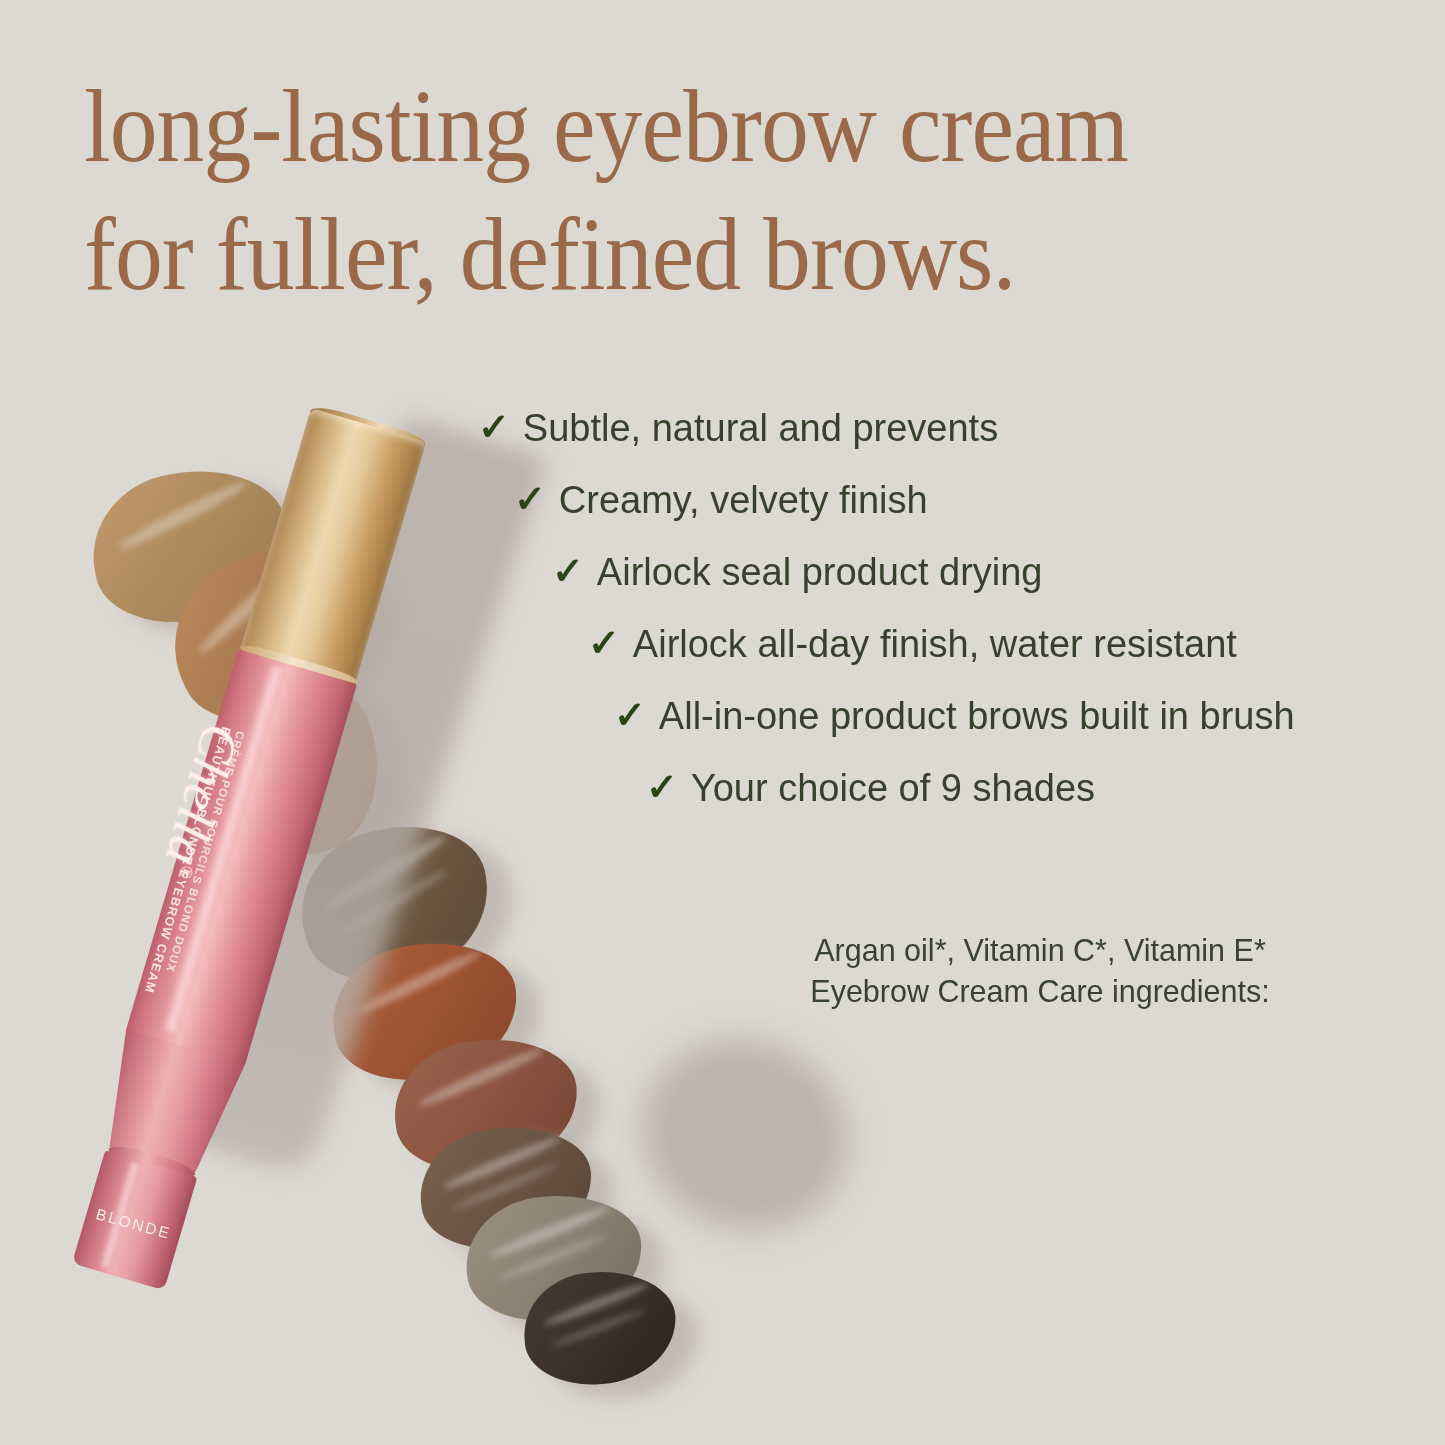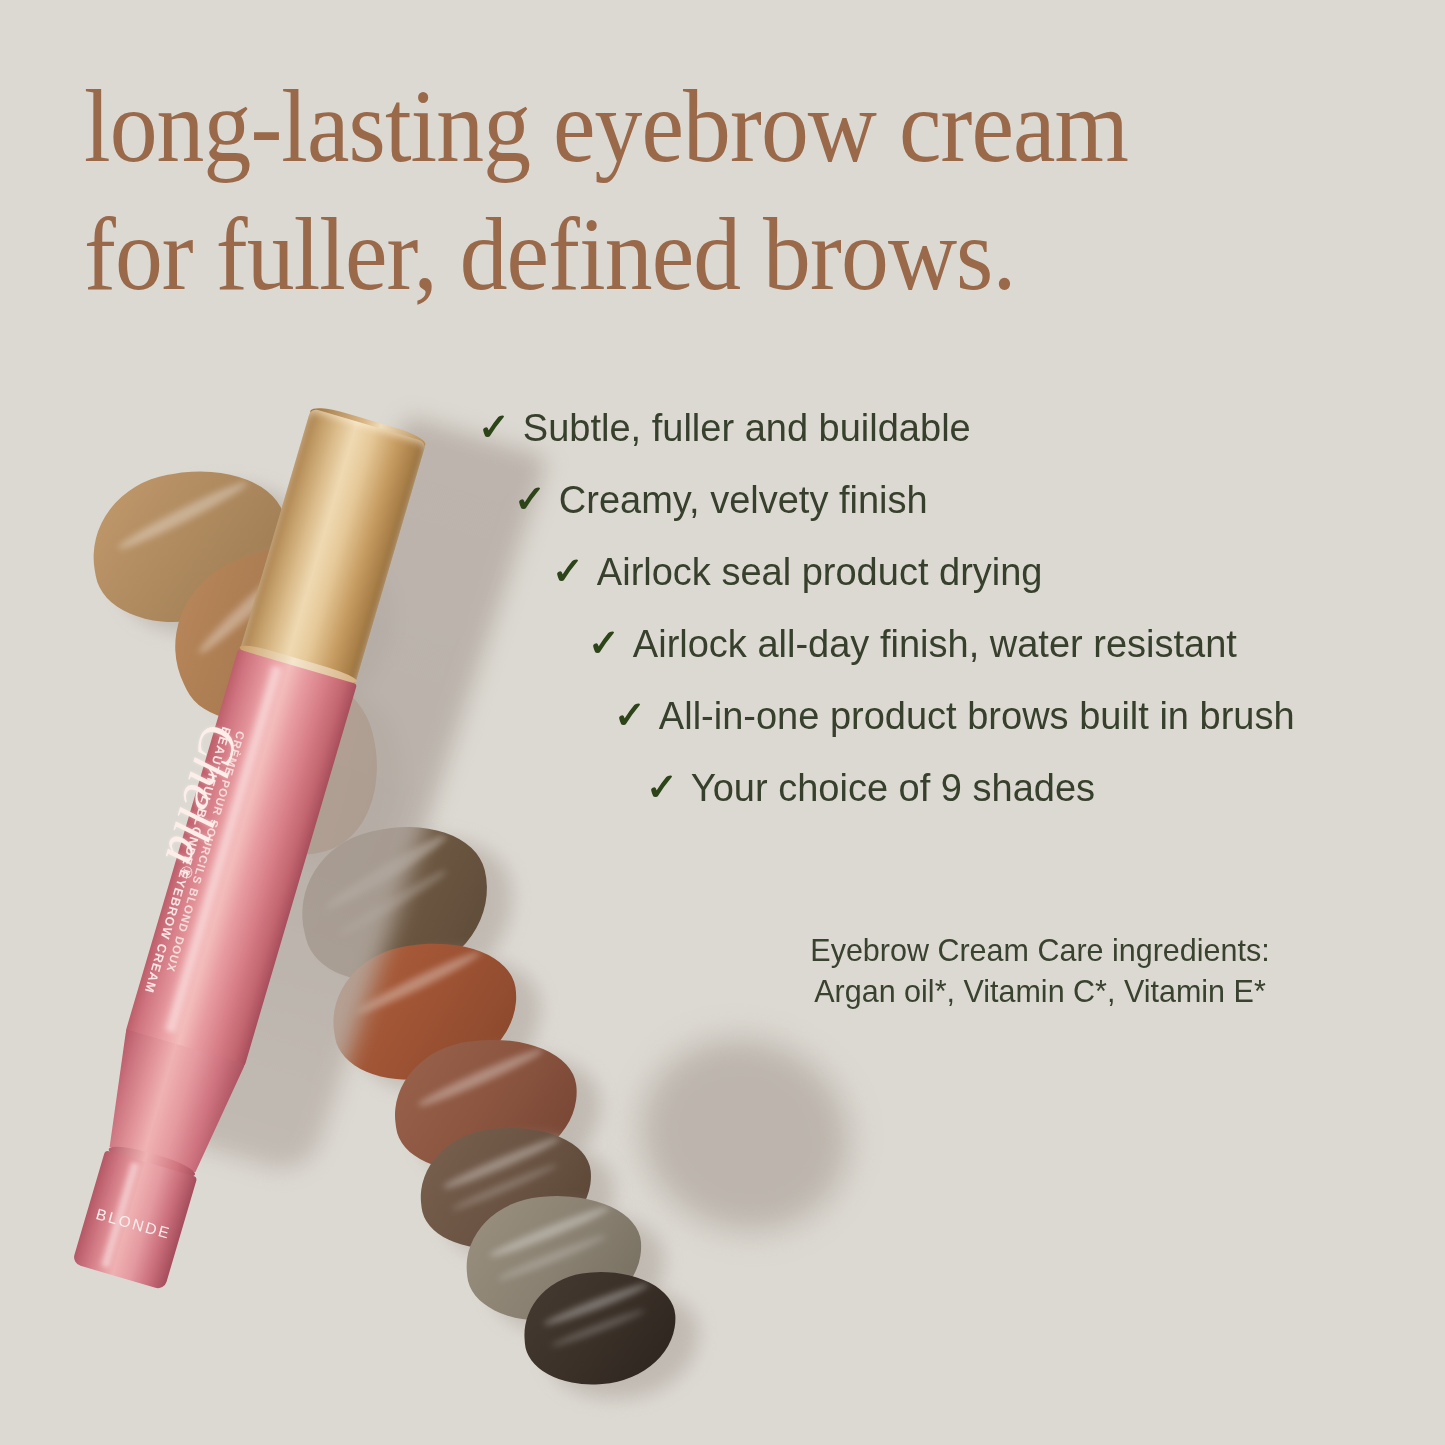--- a/index.html
+++ b/index.html
@@ -283,21 +283,21 @@
       <div id="collar"></div>
       <div id="base"></div>
       <div id="base-gloss"></div>
       <div id="blonde-label">BLONDE</div>
     </div>
   </div>
 
   <div id="bullets">
     <div class="blt" style="left:478px;top:8px;">
       <span class="ck">✓</span>
-      <span>Subtle, fuller and buildable</span>
+      <span>Subtle, natural and prevents</span>
     </div>
     <div class="blt" style="left:514px;top:80px;">
       <span class="ck">✓</span>
       <span>Creamy, velvety finish</span>
     </div>
     <div class="blt" style="left:552px;top:152px;">
       <span class="ck">✓</span>
       <span>Airlock seal product drying</span>
     </div>
     <div class="blt" style="left:588px;top:224px;">
@@ -308,17 +308,17 @@
       <span class="ck">✓</span>
       <span>All-in-one product brows built in brush</span>
     </div>
     <div class="blt" style="left:646px;top:368px;">
       <span class="ck">✓</span>
       <span>Your choice of 9 shades</span>
     </div>
   </div>
 
   <div id="ingred">
+    <span class="l">Argan oil*, Vitamin C*, Vitamin E*</span>
     <span class="l">Eyebrow Cream Care ingredients:</span>
-    <span class="l">Argan oil*, Vitamin C*, Vitamin E*</span>
   </div>
 
 </div>
 
 </body></html>

